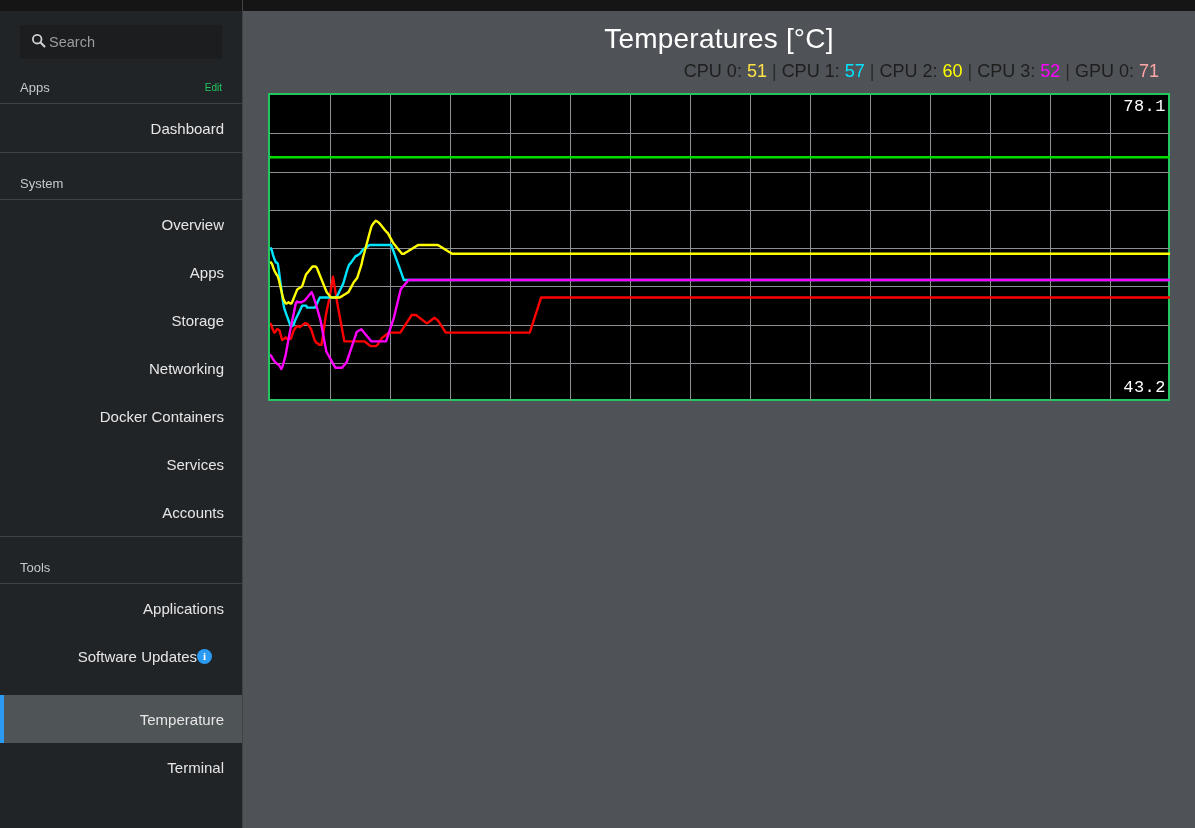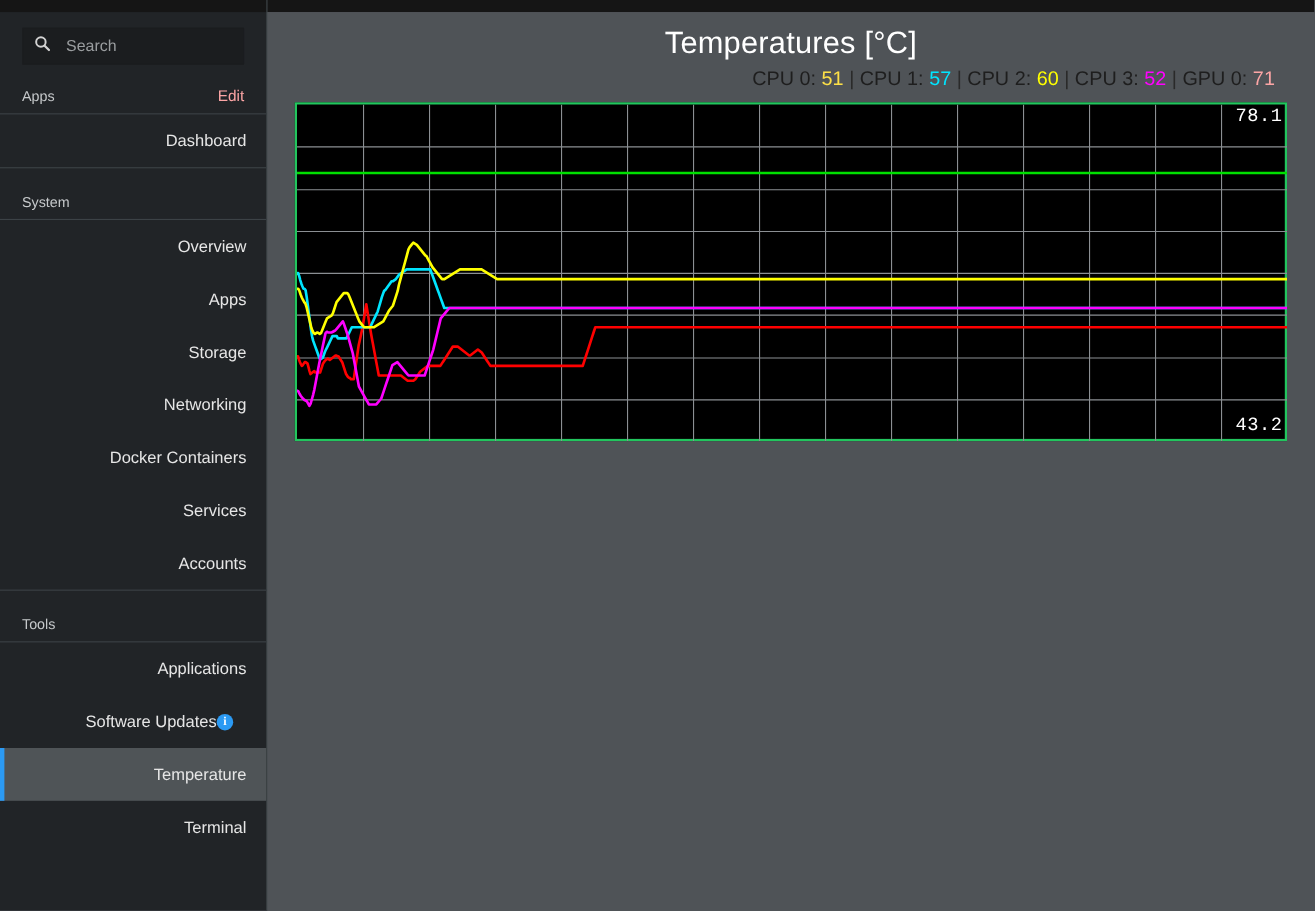--- a/index.html
+++ b/index.html
@@ -20,46 +20,46 @@
   
   .sidebar{
     position:absolute; top:0; left:0; width:243px; height:828px;
     background:#212427;
     border-right:1px solid #3c4246;
     display:flex; flex-direction:column;
   }
   .sb-top{ height:11px; background:#151515; }
   .search-wrap{ padding:14px 20px 12px 20px; }
   .search-box{
-    display:flex; align-items:center; gap:14px;
+    display:flex; align-items:center; gap:3px;
     height:34px; background:#1b1d1f; border:1px solid #1b1d1f;
     padding:0 10px; border-radius:1px;
   }
   .search-box svg{ flex:none; }
   .search-box input{
     flex:1; background:transparent; border:0; outline:none;
     color:#d2d2d2; font-size:14.5px; font-family:"Liberation Sans", sans-serif;
   }
   .search-box input::placeholder{ color:#9a9d9f; }
 
   .sec-head{
     display:flex; align-items:center; justify-content:space-between;
     padding:0 20px; height:32px;
     font-size:13px; color:#c6c9cb;
   }
-  .sec-head .edit{ color:#fca5a5; font-size:14px; cursor:pointer; }
+  .sec-head .edit{ color:#22c55e; font-size:10px; cursor:pointer; }
   .group{ border-top:1px solid #3c4246; border-bottom:1px solid #3c4246;text-align:right; }
   .group.nobottom{ border-bottom:none; }
   .nav-item{
     position:relative; display:flex; align-items:center;
     height:48px; padding:0 18px;
     font-size:15px; color:#e6e6e6; cursor:pointer;
   }
   .nav-item .lbl{ flex:1; }
-  .nav-item.active{ background:#4f5457; }
+  .nav-item.active{ background:#4f5457;margin-top:15px; }
   .nav-item.active:before{
     content:""; position:absolute; left:0; top:0; bottom:0;
     width:4px; background:#2b9af3;
   }
   .info-badge{
     width:15px; height:15px; border-radius:50%;
     background:#2b9af3; color:#fff;
     font-size:11px; font-weight:bold; font-family:"Liberation Serif", serif;
     display:flex; align-items:center; justify-content:center;
     margin-right:12px;

